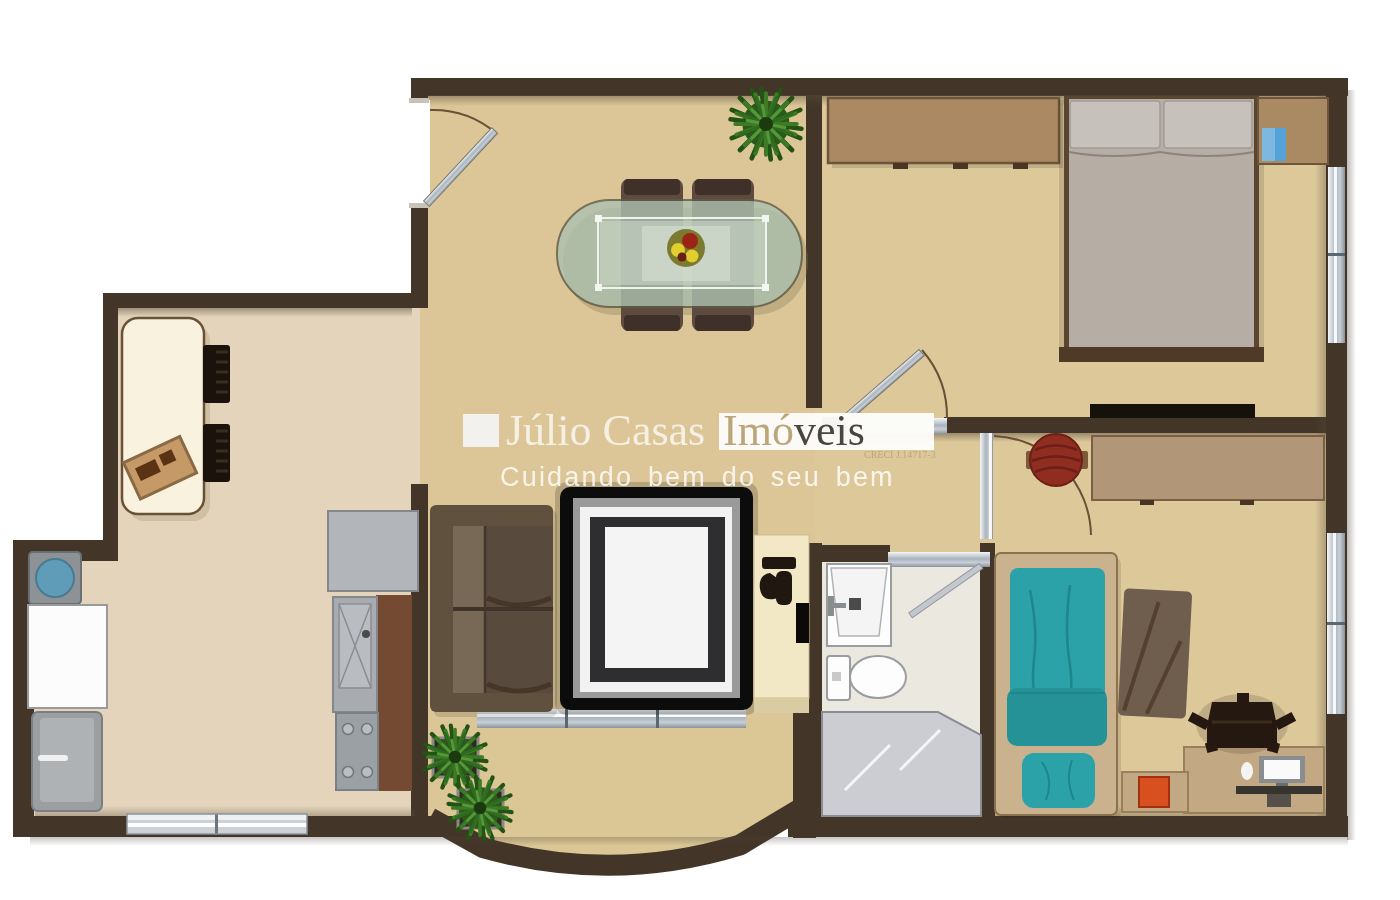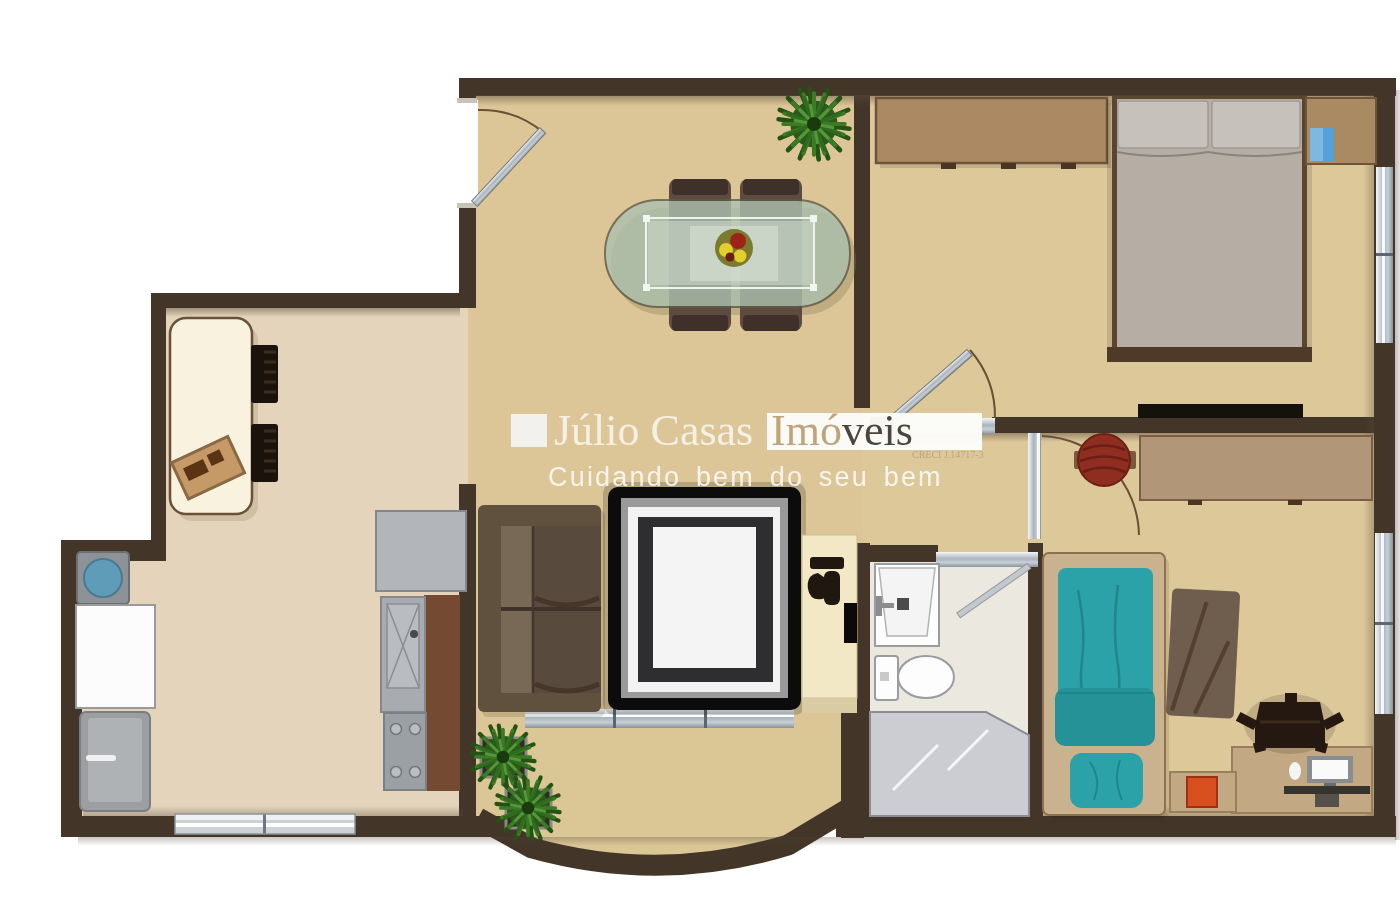--- a/index.html
+++ b/index.html
@@ -1,16 +1,16 @@
 <!DOCTYPE html>
 <html><head>
 <meta charset="utf-8">
 <style>
   html,body{margin:0;padding:0;background:#ffffff;}
-  .page{width:1348px;height:900px;position:relative;font-family:"Liberation Sans",sans-serif;padding-left:48px;}
+  .page{width:1348px;height:900px;position:relative;font-family:"Liberation Sans",sans-serif;}
 </style>
 </head>
 <body>
 <div class="page">
 <svg width="1400" height="900" viewBox="0 0 1400 900" xmlns="http://www.w3.org/2000/svg">
 <defs>
   <linearGradient id="silverH" x1="0" y1="0" x2="0" y2="1">
     <stop offset="0" stop-color="#f4f6f8"></stop>
           <stop offset="0.45" stop-color="#aab4bd"></stop>
     <stop offset="0.7" stop-color="#c7ced6"></stop>

